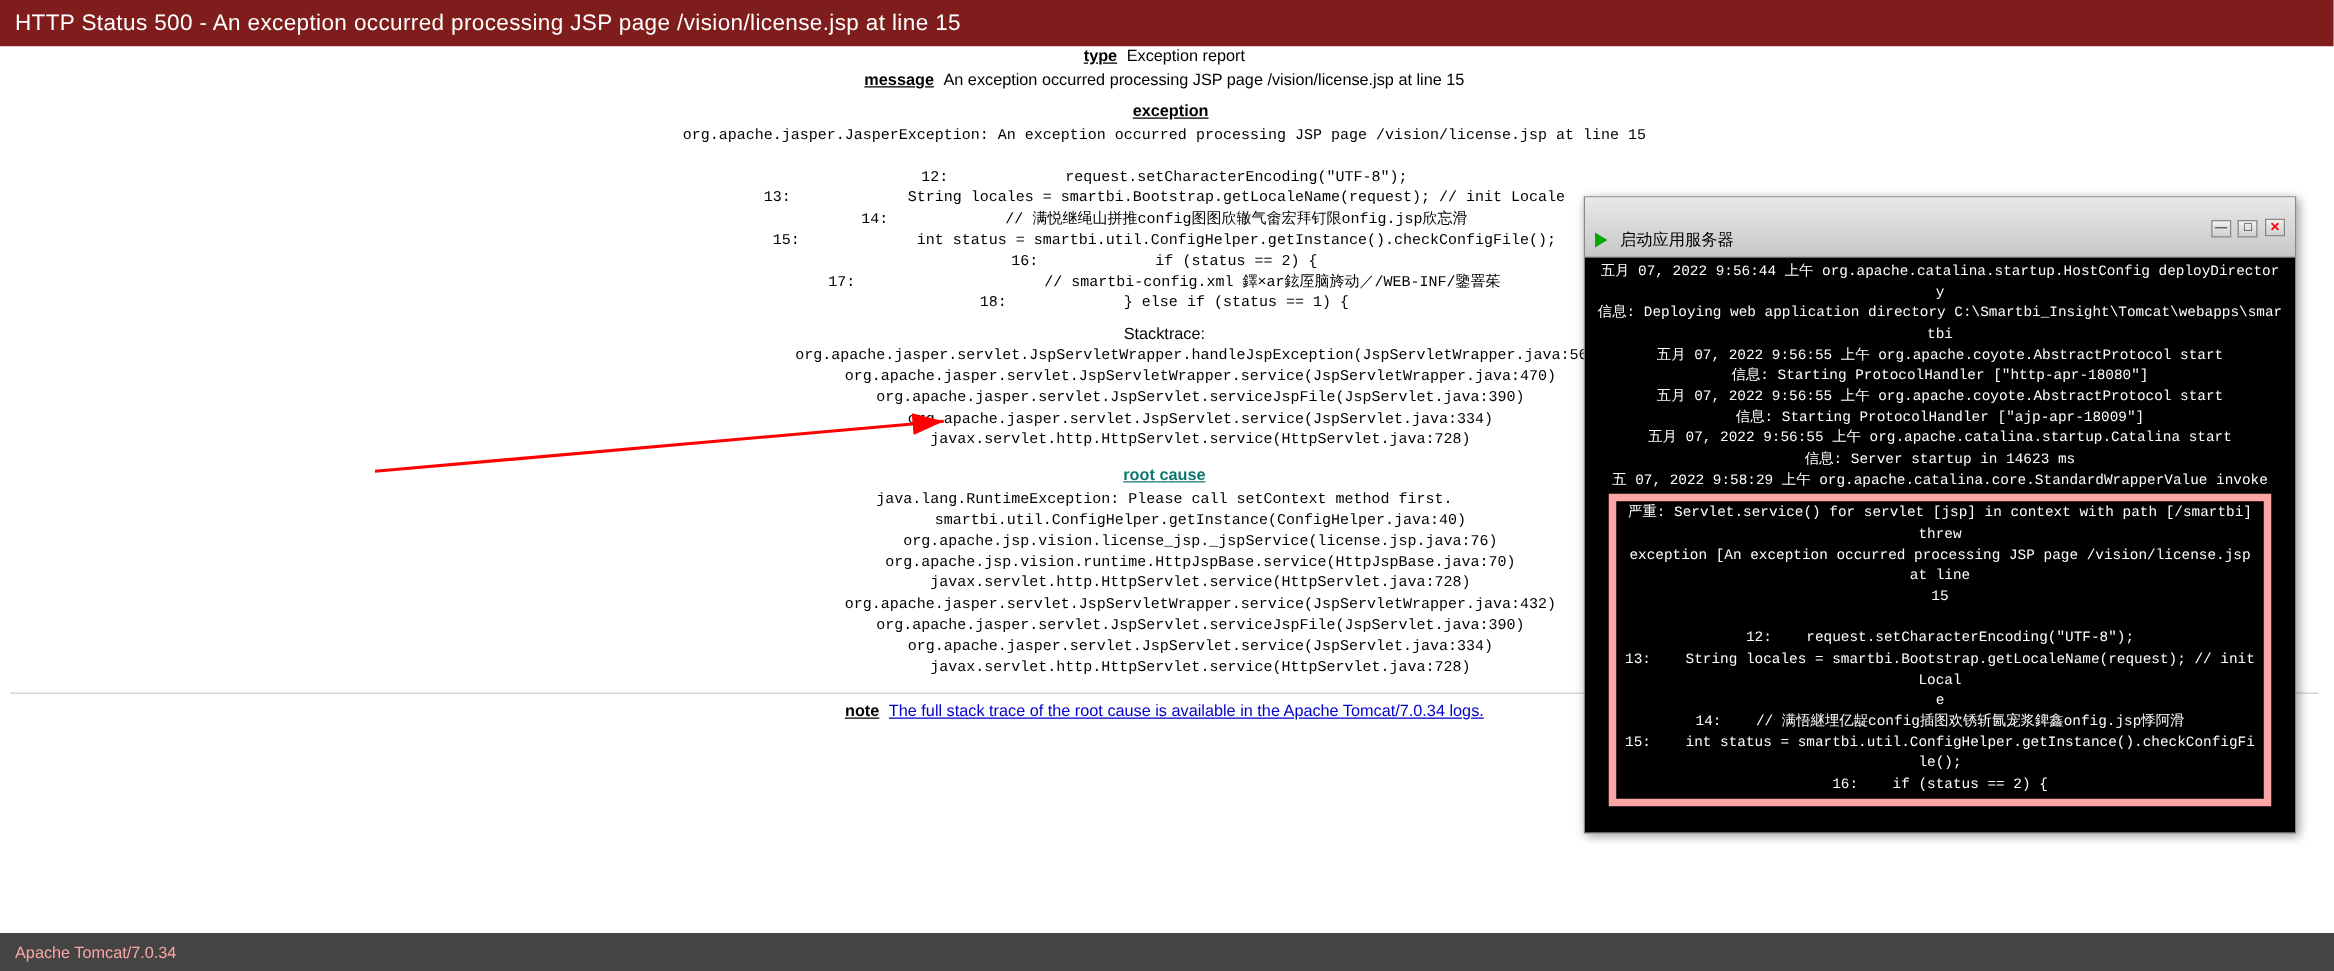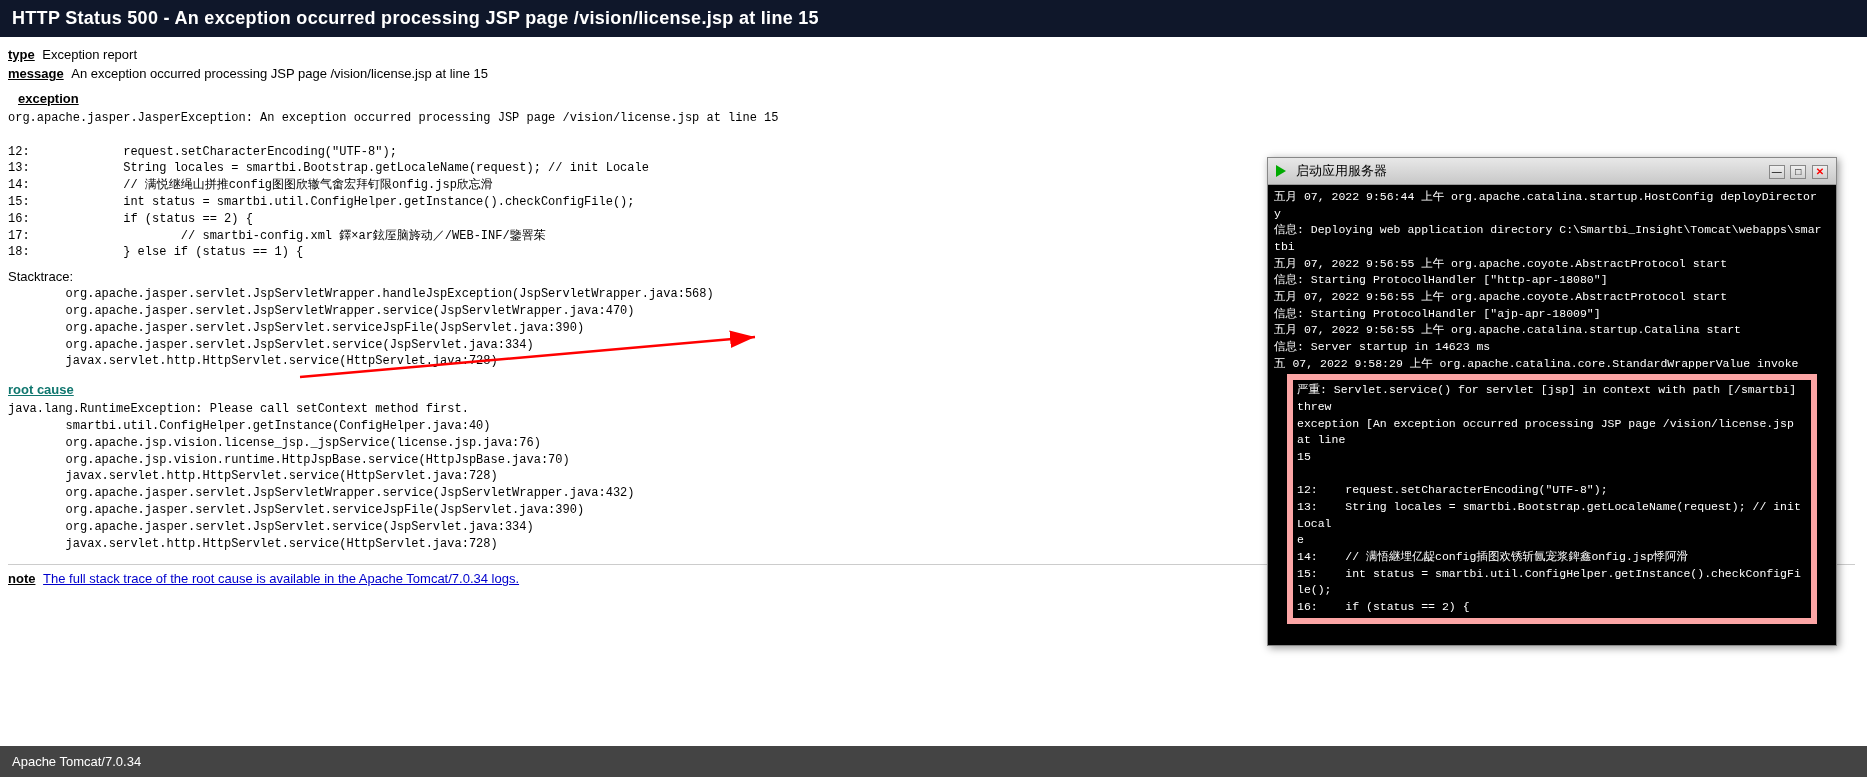--- a/index.html
+++ b/index.html
@@ -8,33 +8,34 @@
       font-size: 13px;
       background: #fff;
       color: #000;
       width: 1867px;
       min-height: 777px;
       overflow-x: hidden;
     }
 
     
     #title-bar {
-      background: #0f172a;
+      background: #7f1d1d;
       color: #fff;
       padding: 8px 12px;
       font-size: 18px;
-      font-weight: bold;
+      font-weight: normal;
       letter-spacing: 0.3px;
     }
 
     
     #main-content {
-      padding: 10px 12px 10px 8px;
+      padding: 0 12px 10px 8px;
       position: relative;
       min-height: 680px;
+      text-align: center;
     }
 
     
     .label-row {
       margin-bottom: 4px;
     }
 
     .label-tag {
       font-size: 13px;
       color: #000;
@@ -93,21 +94,21 @@
     
     .note-row {
       margin-top: 12px;
       border-top: 1px solid #ccc;
       padding-top: 6px;
     }
 
     
     #footer {
       background: #444;
-      color: #ffffff;
+      color: #fca5a5;
       padding: 8px 12px;
       font-size: 13px;
       position: fixed;
       bottom: 0;
       width: 100%;
     }
 
     
     #arrow-overlay {
       position: absolute;
@@ -137,20 +138,21 @@
       display: flex;
       align-items: center;
       justify-content: space-between;
       font-size: 13px;
     }
 
     #terminal-titlebar .title-text {
       display: flex;
       align-items: center;
       gap: 6px;
+      margin-top: 21px;
     }
 
     .terminal-btn {
       width: 16px;
       height: 14px;
       border: 1px solid #888;
       background: linear-gradient(to bottom, #f0f0f0, #d0d0d0);
       display: inline-flex;
       align-items: center;
       justify-content: center;

